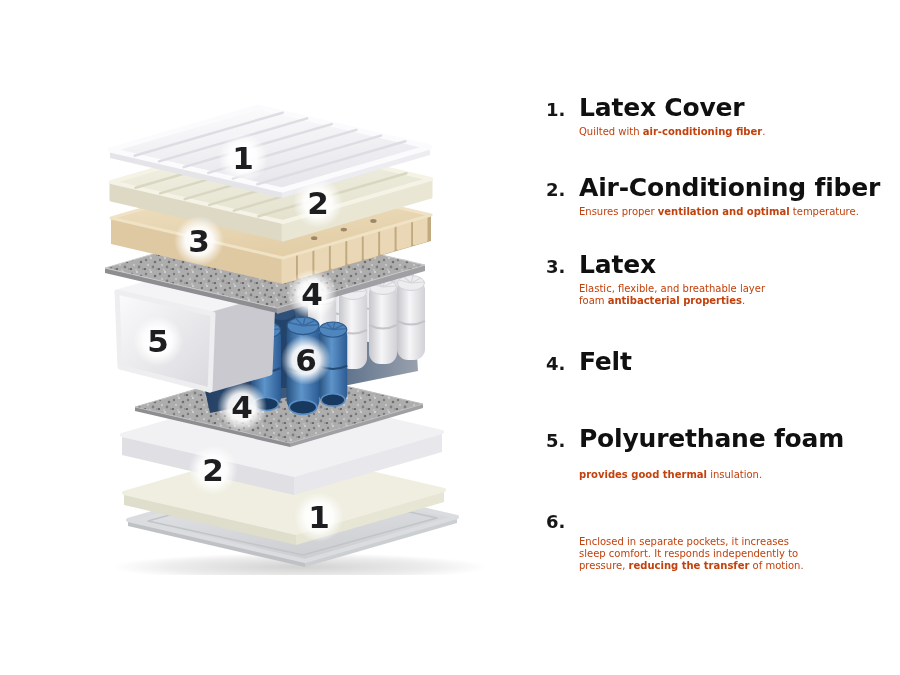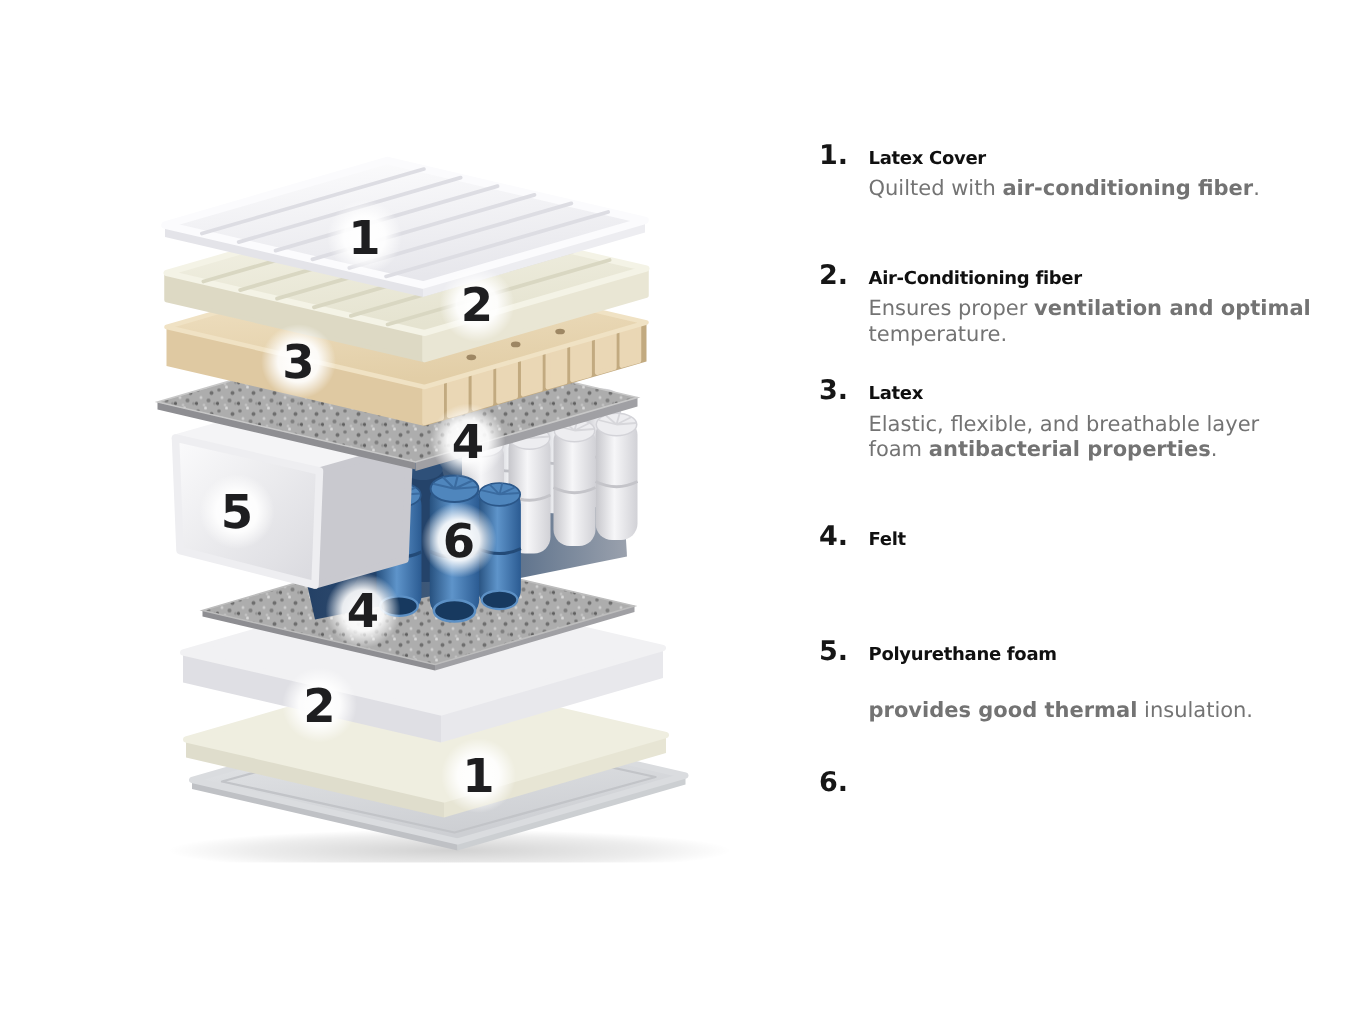--- a/index.html
+++ b/index.html
@@ -15,26 +15,26 @@
     position:absolute;left:60px;top:75px;width:450px;height:500px;
   }
   .info{position:absolute;left:0;top:0;width:900px;height:675px;}
   .item{position:absolute;left:546px;width:348px;}
   .head{display:flex;align-items:baseline;}
   .num{
     width:33px;flex:none;
     font-size:18px;font-weight:bold;color:#161616;
   }
   .title{
-    margin:0;font-size:12px;font-weight:bold;color:#101010;
+    margin:0;font-size:25px;font-weight:bold;color:#101010;
     letter-spacing:-0.2px;
   }
   .desc{
     margin:4px 0 0 33px;
-    font-size:14px;line-height:1.18;color:#737373;
+    font-size:10px;line-height:1.18;color:#c2410c;
   }
   .desc b{font-weight:bold;}
 </style>
 </head>
 <body>
 
 <div class="canvas">
 
   <svg class="diagram" viewBox="0 0 450 500" aria-hidden="true">
     <defs>
@@ -293,16 +293,17 @@
         <span class="num">5.</span>
         <h2 class="title">Polyurethane foam</h2>
       </div>
       <p class="desc"><br><b>provides good thermal</b><span> insulation.</span></p>
     </section>
 
     <section class="item" style="top:511px">
       <div class="head">
         <span class="num">6.</span>
       </div>
+      <p class="desc"><span>Enclosed in separate pockets, it increases</span><br><span>sleep comfort. It responds independently to</span><br><span>pressure, </span><b>reducing the transfer</b><span> of motion.</span></p>
     </section>
 
   </div>
 </div>
 
 </body></html>

